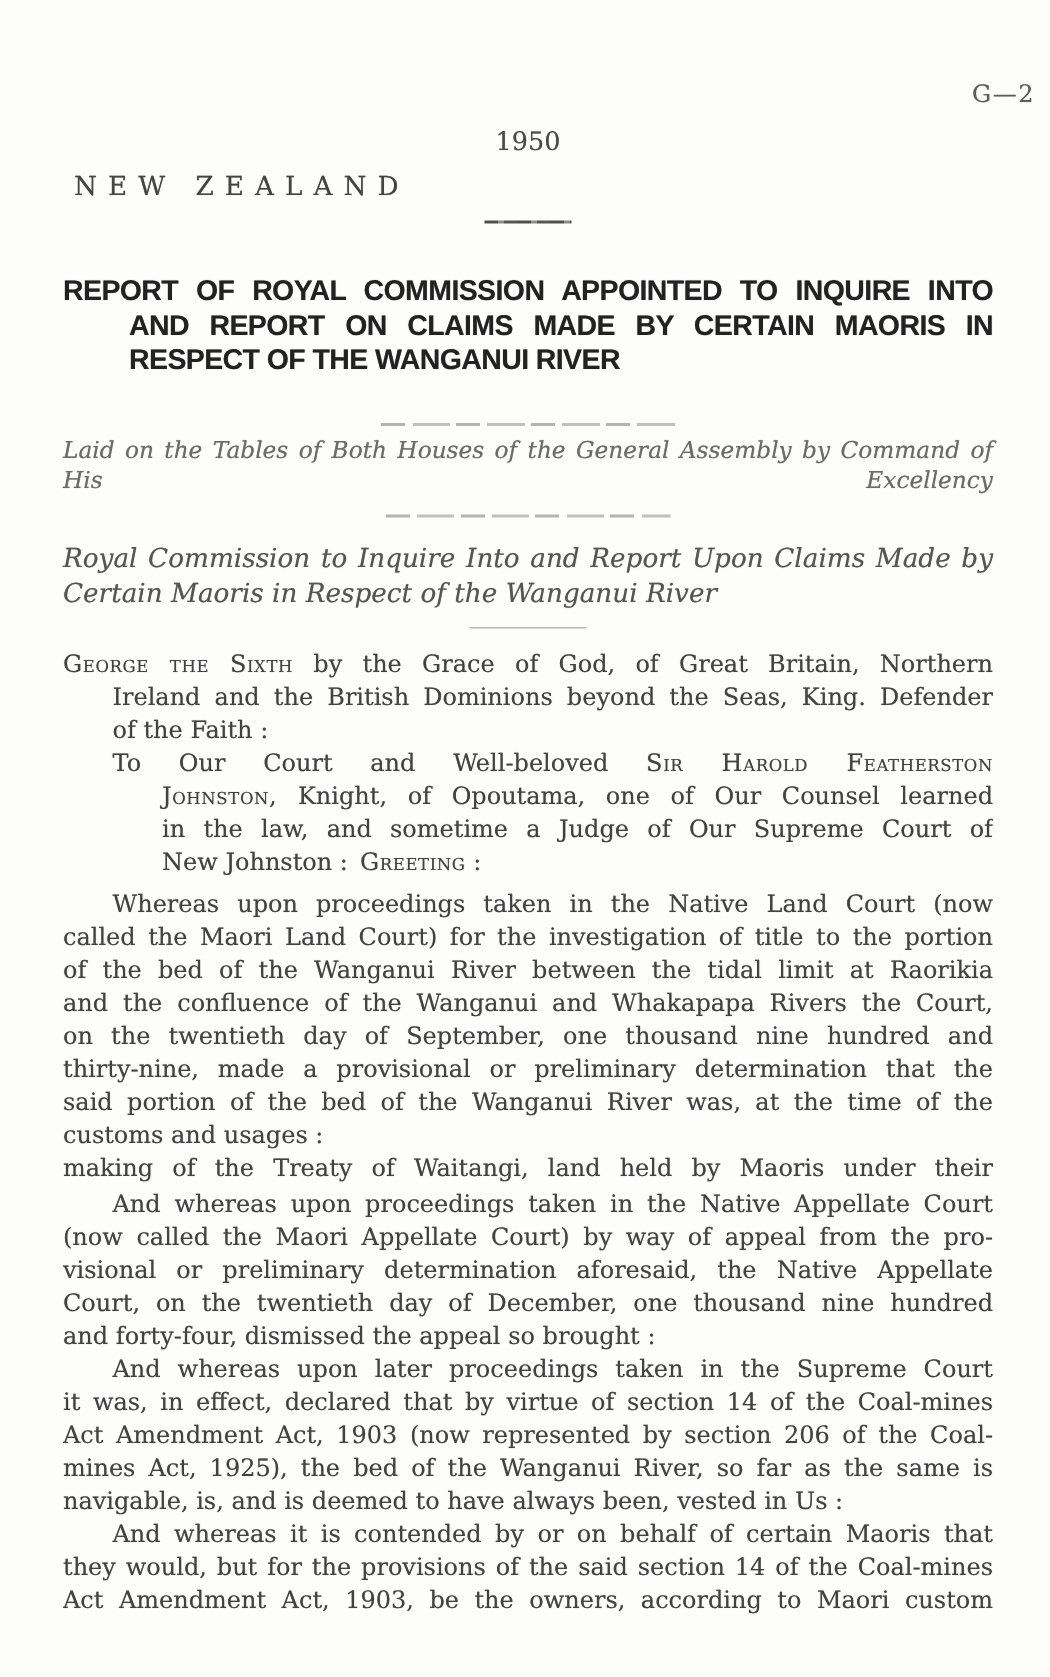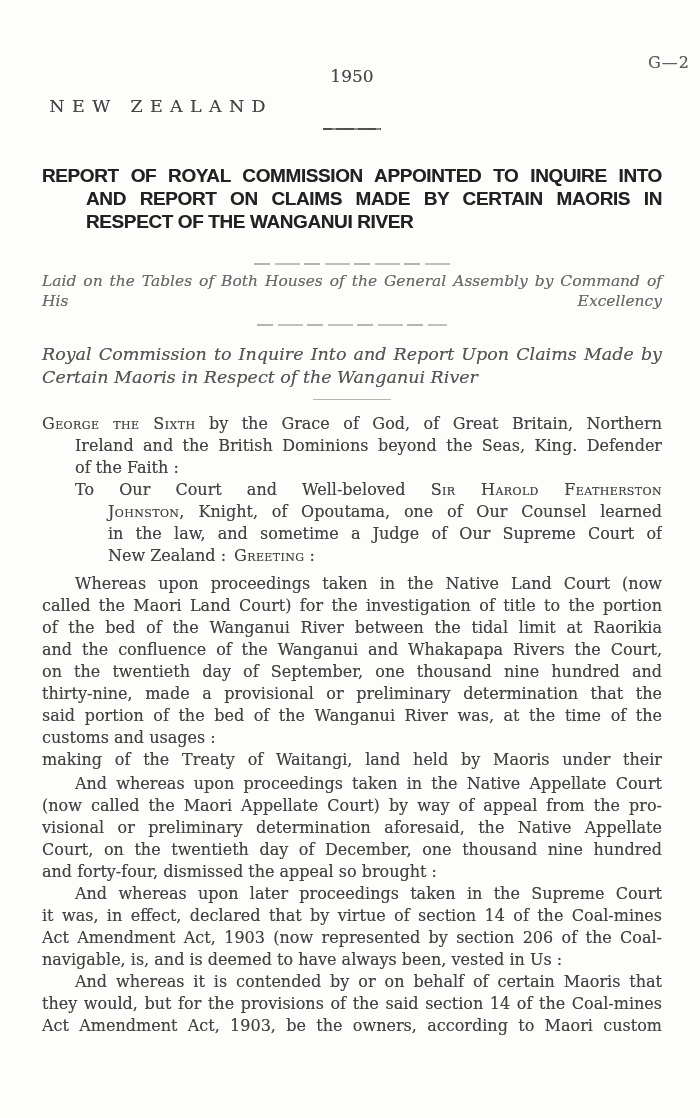--- a/index.html
+++ b/index.html
@@ -14,21 +14,21 @@
     color:#414141;
     box-sizing:border-box;
     padding:0 38px 0 42px;
   }
   .txt{ text-shadow:0 0 .5px rgba(70,70,70,.55); }
 
   .paper-num{
     position:absolute; top:53px; right:10px;
     font-size:16px; color:#5d5d5d; letter-spacing:1px;
   }
-  .year{ margin-top:66px; text-align:center; font-size:17px; line-height:20px; color:#4a4a4a; }
+  .year{ margin-top:85px; text-align:center; font-size:17px; line-height:20px; color:#4a4a4a; }
   .country{ margin-top:10px; font-size:17.5px; line-height:20px;
     letter-spacing:.42em; text-indent:.42em; color:#444; }
   .rule-a{ margin:12px auto 0; width:58px; height:2px;
     background:repeating-linear-gradient(90deg,#4f4f4f 0 9px,#8b8b8b 9px 13px,#555 13px 22px); }
 
   .title{ margin-top:34px; font-family:Liberation Sans, sans-serif;
     font-weight:bold; font-size:19px; line-height:23px; color:#222;
     letter-spacing:-.4px; }
   .title .ln{ text-align:justify; text-align-last:justify; }
   .title .ind{ padding-left:44px; }
@@ -90,21 +90,21 @@
     <div class="para">
       <div class="ln j"><span class="sc">George the Sixth</span><span> by the Grace of God, of Great Britain, Northern</span></div>
       <div class="ln j ind1">Ireland and the British Dominions beyond the Seas, King. Defender</div>
       <div class="ln ind1">of the Faith :</div>
     </div>
 
     <div class="para">
       <div class="ln j ind1"><span>To Our Court and Well-beloved </span><span class="sc">Sir Harold Featherston</span></div>
       <div class="ln j ind2"><span class="sc">Johnston,</span><span> Knight, of Opoutama, one of Our Counsel learned</span></div>
       <div class="ln j ind2">in the law, and sometime a Judge of Our Supreme Court of</div>
-      <div class="ln ind2"><span>New Zealand : </span><span class="sc">Greeting</span><span> :</span></div>
+      <div class="ln ind2"><span>New Johnston : </span><span class="sc">Greeting</span><span> :</span></div>
     </div>
 
     <div class="para para-p3">
       <div class="ln j ind1">Whereas upon proceedings taken in the Native Land Court (now</div>
       <div class="ln j">called the Maori Land Court) for the investigation of title to the portion</div>
       <div class="ln j">of the bed of the Wanganui River between the tidal limit at Raorikia</div>
       <div class="ln j">and the confluence of the Wanganui and Whakapapa Rivers the Court,</div>
       <div class="ln j">on the twentieth day of September, one thousand nine hundred and</div>
       <div class="ln j">thirty-nine, made a provisional or preliminary determination that the</div>
       <div class="ln j">said portion of the bed of the Wanganui River was, at the time of the</div>
@@ -117,20 +117,21 @@
       <div class="ln j">(now called the Maori Appellate Court) by way of appeal from the pro-</div>
       <div class="ln j">visional or preliminary determination aforesaid, the Native Appellate</div>
       <div class="ln j">Court, on the twentieth day of December, one thousand nine hundred</div>
       <div class="ln">and forty-four, dismissed the appeal so brought :</div>
     </div>
 
     <div class="para">
       <div class="ln j ind1">And whereas upon later proceedings taken in the Supreme Court</div>
       <div class="ln j">it was, in effect, declared that by virtue of section 14 of the Coal-mines</div>
       <div class="ln j">Act Amendment Act, 1903 (now represented by section 206 of the Coal-</div>
+      <div class="ln j">mines Act, 1925), the bed of the Wanganui River, so far as the same is</div>
       <div class="ln">navigable, is, and is deemed to have always been, vested in Us :</div>
     </div>
 
     <div class="para">
       <div class="ln j ind1">And whereas it is contended by or on behalf of certain Maoris that</div>
       <div class="ln j">they would, but for the provisions of the said section 14 of the Coal-mines</div>
       <div class="ln j">Act Amendment Act, 1903, be the owners, according to Maori custom</div>
     </div>
 
   </div>

